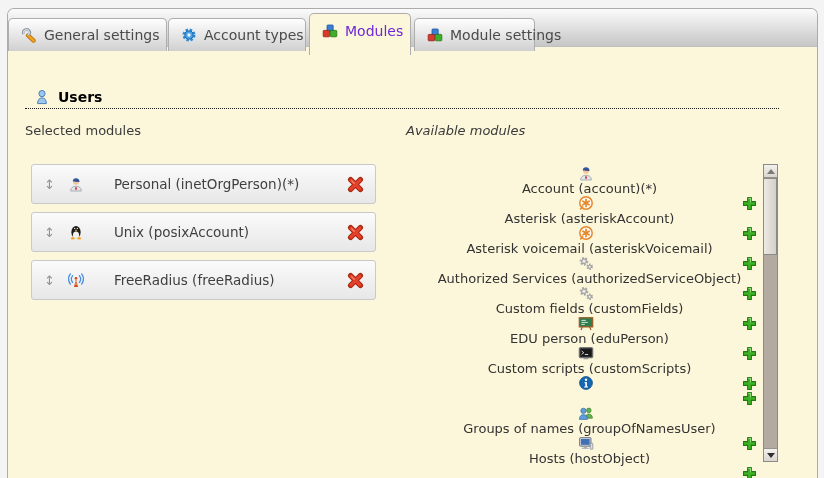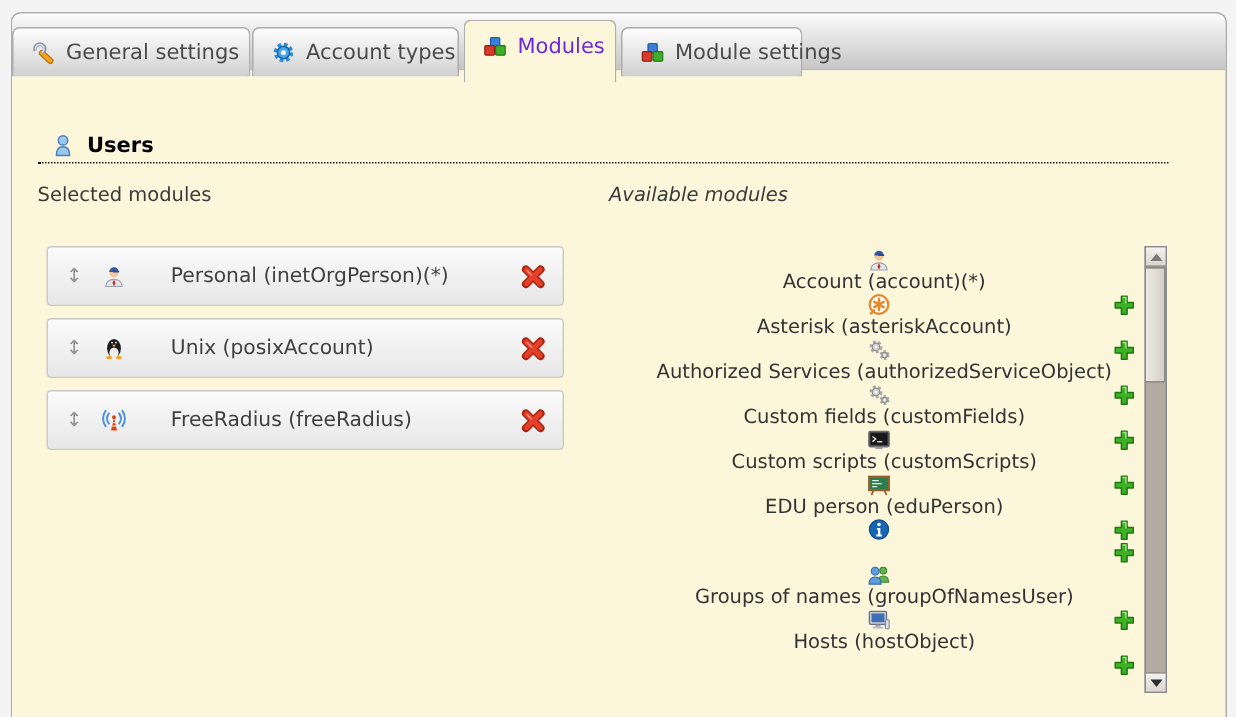--- a/index.html
+++ b/index.html
@@ -314,20 +314,33 @@
       <span class="mod-label">Asterisk (asteriskAccount)</span>
       <button class="icon-btn">
           <svg class="ic" width="15" height="15" viewBox="0 0 16 16">
             <use href="#i-plus"></use>
           </svg>
         </button>
     </div>
     <div class="avl-row">
       <span class="mod-icon">
           <svg class="ic" width="16" height="16">
+            <use href="#i-asterisk"></use>
+          </svg>
+        </span>
+      <span class="mod-label">Asterisk voicemail (asteriskVoicemail)</span>
+      <button class="icon-btn">
+          <svg class="ic" width="15" height="15" viewBox="0 0 16 16">
+            <use href="#i-plus"></use>
+          </svg>
+        </button>
+    </div>
+    <div class="avl-row">
+      <span class="mod-icon">
+          <svg class="ic" width="16" height="16">
             <use href="#i-gears"></use>
           </svg>
         </span>
       <span class="mod-label">Authorized Services (authorizedServiceObject)</span>
       <button class="icon-btn">
           <svg class="ic" width="15" height="15" viewBox="0 0 16 16">
             <use href="#i-plus"></use>
           </svg>
         </button>
     </div>
@@ -340,37 +353,37 @@
       <span class="mod-label">Custom fields (customFields)</span>
       <button class="icon-btn">
           <svg class="ic" width="15" height="15" viewBox="0 0 16 16">
             <use href="#i-plus"></use>
           </svg>
         </button>
     </div>
     <div class="avl-row">
       <span class="mod-icon">
           <svg class="ic" width="16" height="16">
+            <use href="#i-chalkboard"></use>
+          </svg>
+        </span>
+      <span class="mod-label">EDU person (eduPerson)</span>
+      <button class="icon-btn">
+          <svg class="ic" width="15" height="15" viewBox="0 0 16 16">
+            <use href="#i-plus"></use>
+          </svg>
+        </button>
+    </div>
+    <div class="avl-row">
+      <span class="mod-icon">
+          <svg class="ic" width="16" height="16">
             <use href="#i-terminal"></use>
           </svg>
         </span>
       <span class="mod-label">Custom scripts (customScripts)</span>
-      <button class="icon-btn">
-          <svg class="ic" width="15" height="15" viewBox="0 0 16 16">
-            <use href="#i-plus"></use>
-          </svg>
-        </button>
-    </div>
-    <div class="avl-row">
-      <span class="mod-icon">
-          <svg class="ic" width="16" height="16">
-            <use href="#i-chalkboard"></use>
-          </svg>
-        </span>
-      <span class="mod-label">EDU person (eduPerson)</span>
       <button class="icon-btn">
           <svg class="ic" width="15" height="15" viewBox="0 0 16 16">
             <use href="#i-plus"></use>
           </svg>
         </button>
     </div>
     <div class="avl-row">
       <span class="mod-icon">
           <svg class="ic" width="16" height="16">
             <use href="#i-info"></use>

